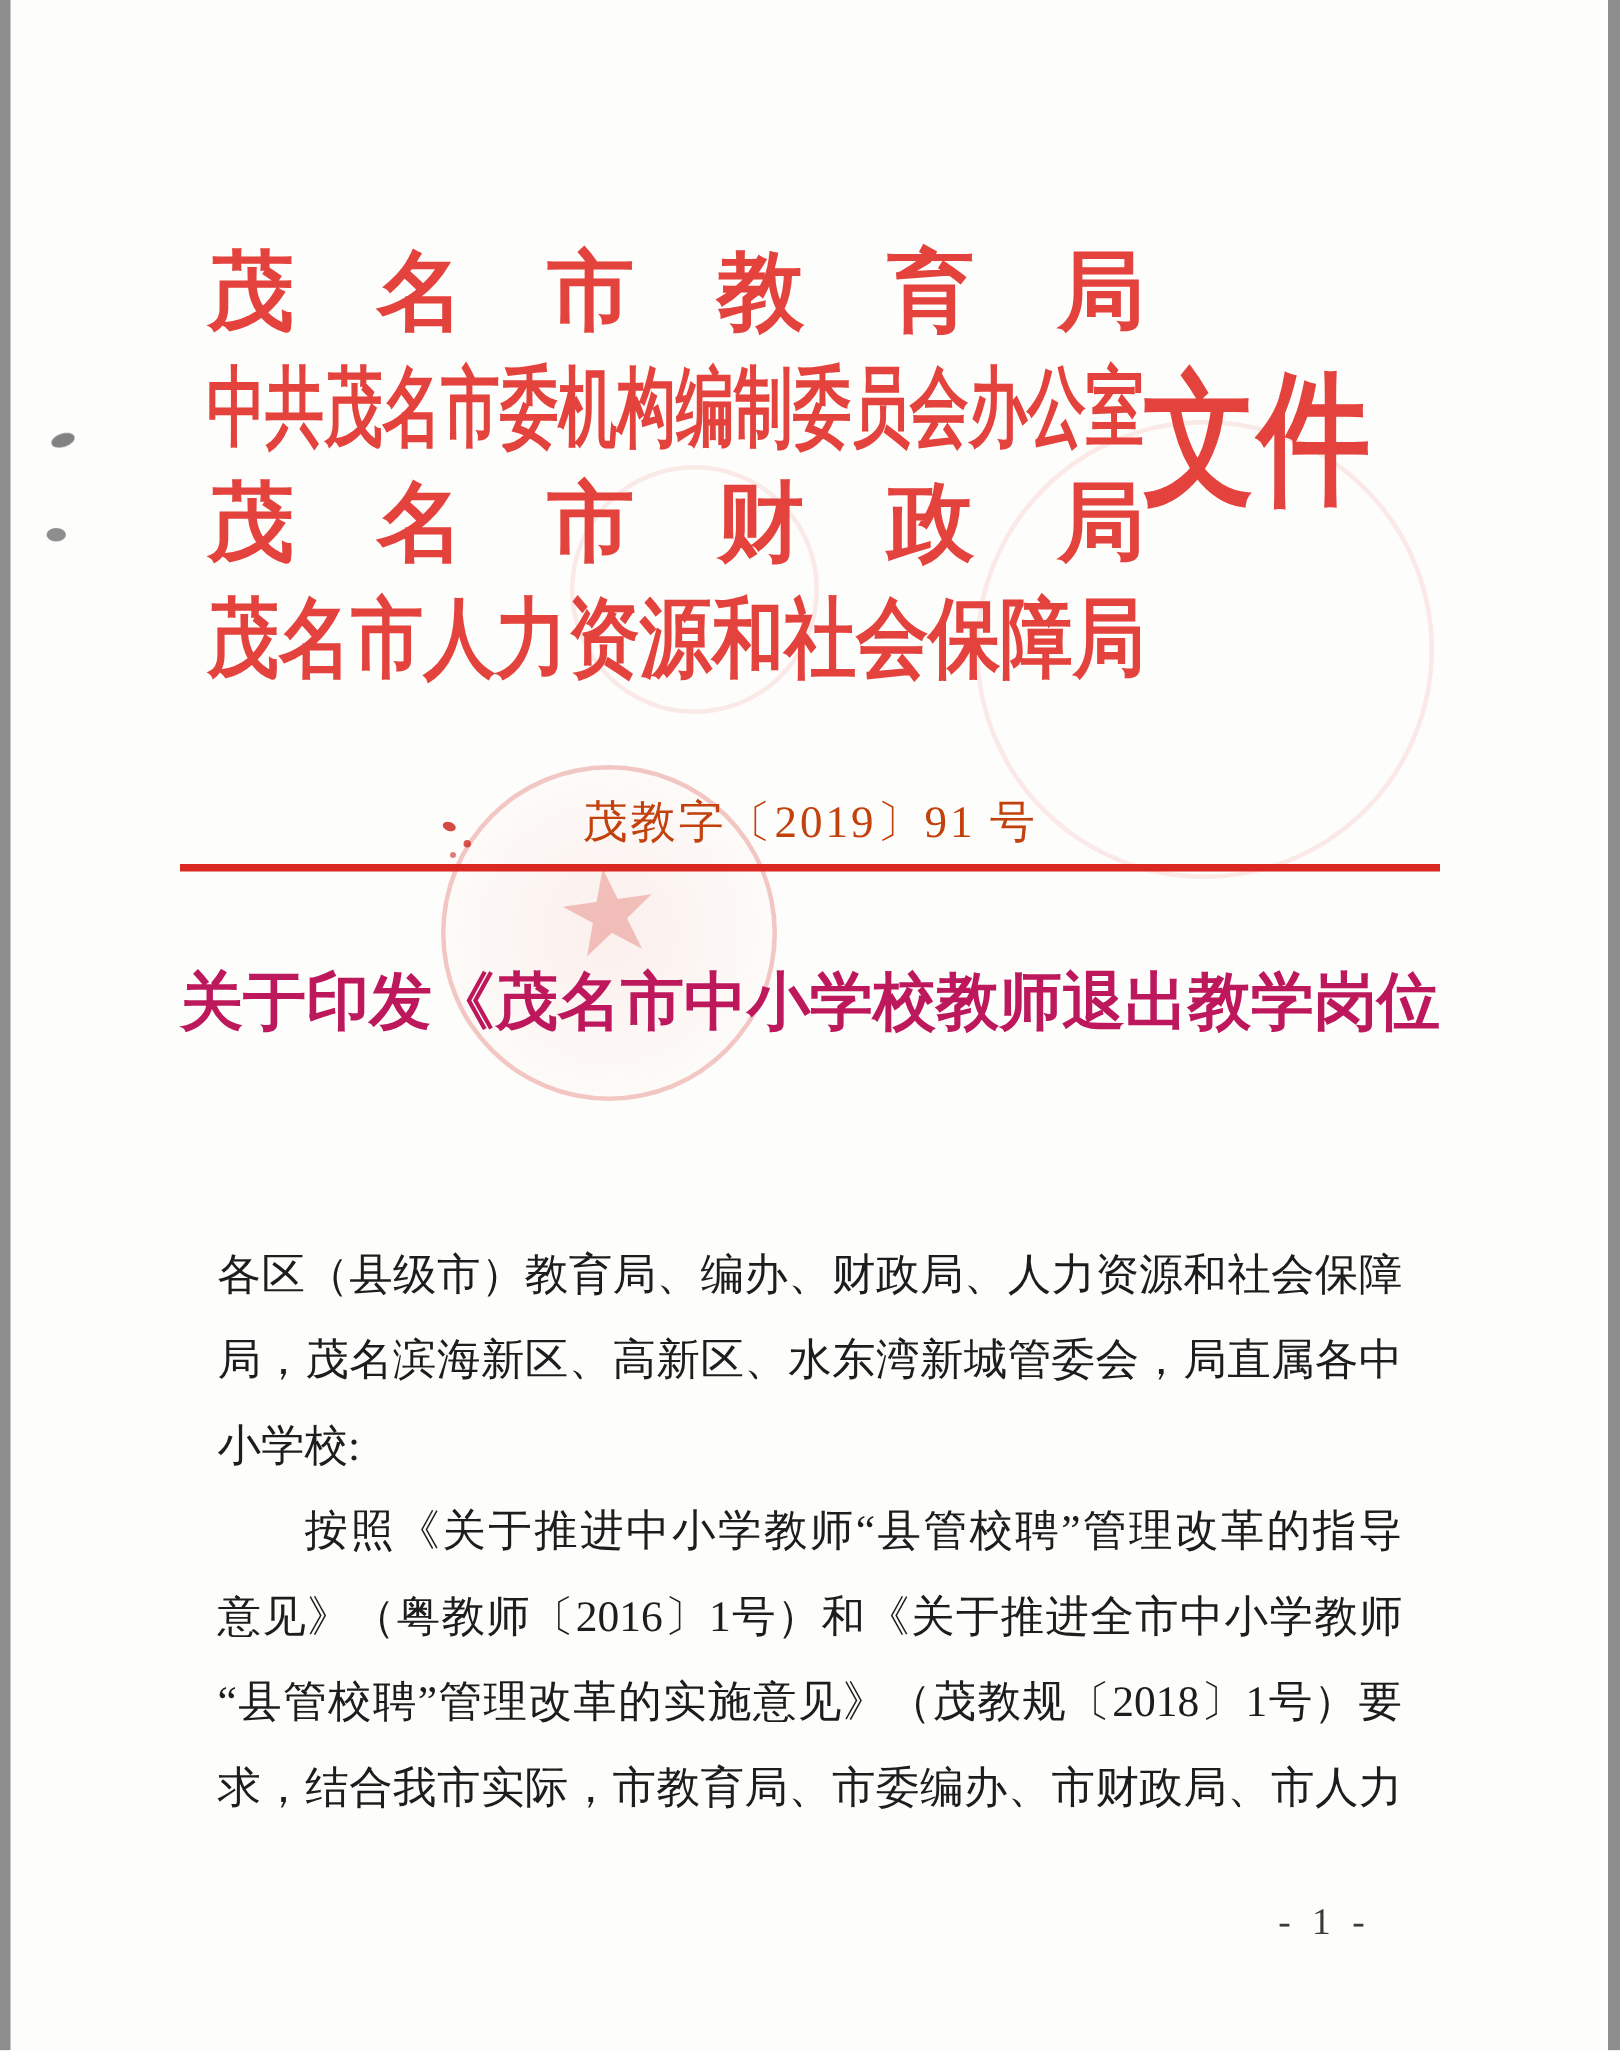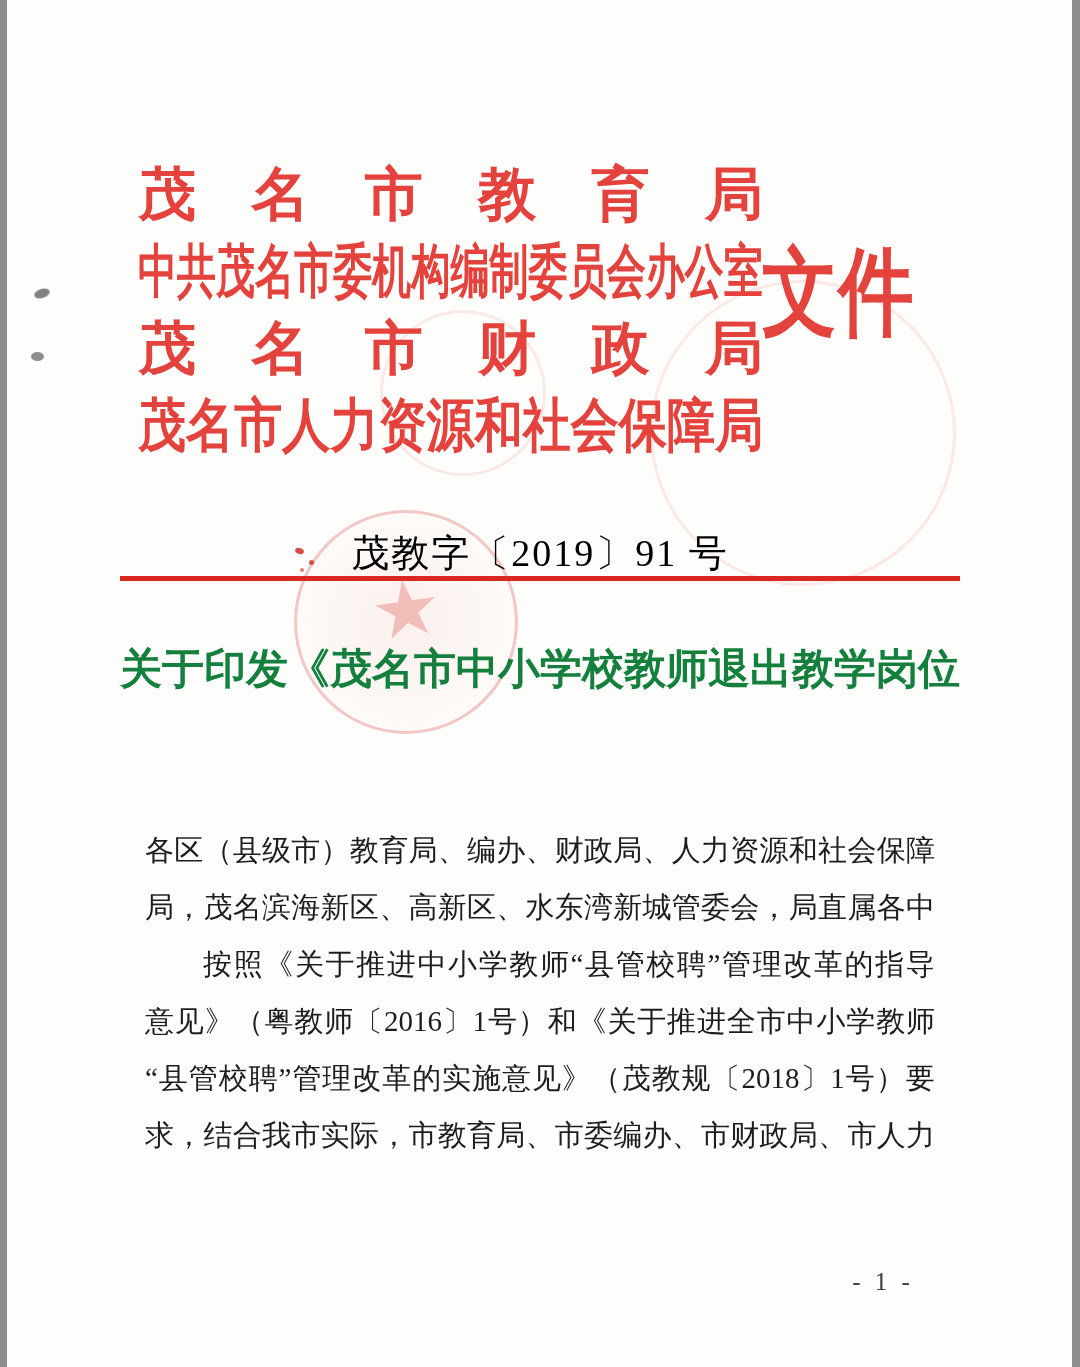--- a/index.html
+++ b/index.html
@@ -45,32 +45,32 @@
     position:absolute; left:50%; top:44%; transform:translate(-50%,-50%) rotate(-8deg);
     font-size:78px; color: rgba(221,80,72,0.32);
     font-family:"DejaVu Sans", sans-serif;
   }
   .stamp-b { left:380px; top:310px; width:160px; height:160px; border:3px solid rgba(230,100,92,0.12); }
   .stamp-c { left:650px; top:280px; width:300px; height:300px; border:3px solid rgba(230,100,92,0.13); }
 
   
   .doc-number {
     position:absolute; left:120px; top:528px; width:840px;
-    text-align:center; font-size:38px; color:#000000; letter-spacing:2px;
+    text-align:center; font-size:30px; color:#c2410c; letter-spacing:2px;
   }
   .divider {
     position:absolute; left:120px; top:576px; width:840px; height:5px;
     background: var(--divider_red, #da2721);
   }
 
   
   .title {
     position:absolute; left:120px; top:636px; width:840px; margin:0;
     text-align:center; font-size:42px; line-height:66px;
-    font-weight:bold; color:#15803d; letter-spacing:0;
+    font-weight:bold; color:#be185d; letter-spacing:0;
   }
 
   
   .body-text {
     position:absolute; left:145px; top:822px; width:790px;
     font-size:29px; color:#1d1d1d;
   }
   .bline {
     display:flex; justify-content:space-between; align-items:center;
     height:57px; line-height:57px; white-space:pre;
@@ -119,20 +119,21 @@
 
   <div class="divider"></div>
 
   <h1 class="title">
     <div>关于印发《茂名市中小学校教师退出教学岗位</div>
   </h1>
 
   <div class="body-text">
     <div class="bline"><span>各</span><span>区</span><span>（</span><span>县</span><span>级</span><span>市</span><span>）</span><span>教</span><span>育</span><span>局</span><span>、</span><span>编</span><span>办</span><span>、</span><span>财</span><span>政</span><span>局</span><span>、</span><span>人</span><span>力</span><span>资</span><span>源</span><span>和</span><span>社</span><span>会</span><span>保</span><span>障</span></div>
     <div class="bline"><span>局</span><span>，</span><span>茂</span><span>名</span><span>滨</span><span>海</span><span>新</span><span>区</span><span>、</span><span>高</span><span>新</span><span>区</span><span>、</span><span>水</span><span>东</span><span>湾</span><span>新</span><span>城</span><span>管</span><span>委</span><span>会</span><span>，</span><span>局</span><span>直</span><span>属</span><span>各</span><span>中</span></div>
+    <div class="bline start">小学校:</div>
     <div class="bline indent"><span>按</span><span>照</span><span>《</span><span>关</span><span>于</span><span>推</span><span>进</span><span>中</span><span>小</span><span>学</span><span>教</span><span>师</span><span>“</span><span>县</span><span>管</span><span>校</span><span>聘</span><span>”</span><span>管</span><span>理</span><span>改</span><span>革</span><span>的</span><span>指</span><span>导</span></div>
     <div class="bline"><span>意</span><span>见</span><span>》</span><span>（</span><span>粤</span><span>教</span><span>师</span><span>〔</span><span>2016</span><span>〕</span><span>1</span><span>号</span><span>）</span><span>和</span><span>《</span><span>关</span><span>于</span><span>推</span><span>进</span><span>全</span><span>市</span><span>中</span><span>小</span><span>学</span><span>教</span><span>师</span></div>
     <div class="bline"><span>“</span><span>县</span><span>管</span><span>校</span><span>聘</span><span>”</span><span>管</span><span>理</span><span>改</span><span>革</span><span>的</span><span>实</span><span>施</span><span>意</span><span>见</span><span>》</span><span>（</span><span>茂</span><span>教</span><span>规</span><span>〔</span><span>2018</span><span>〕</span><span>1</span><span>号</span><span>）</span><span>要</span></div>
     <div class="bline"><span>求</span><span>，</span><span>结</span><span>合</span><span>我</span><span>市</span><span>实</span><span>际</span><span>，</span><span>市</span><span>教</span><span>育</span><span>局</span><span>、</span><span>市</span><span>委</span><span>编</span><span>办</span><span>、</span><span>市</span><span>财</span><span>政</span><span>局</span><span>、</span><span>市</span><span>人</span><span>力</span></div>
   </div>
 
   <div class="page-number">- 1 -</div>
 
   <div class="speck dark1"></div>
   <div class="speck dark2"></div>

